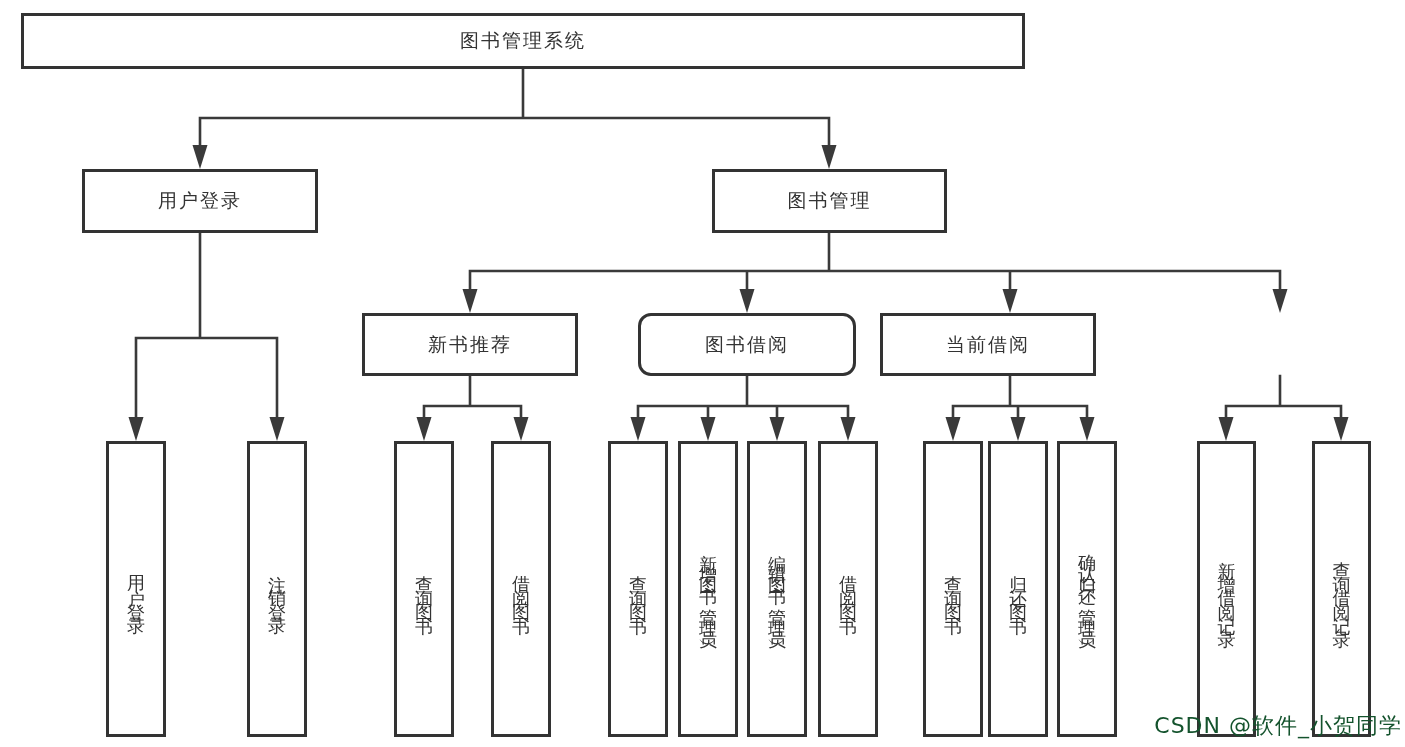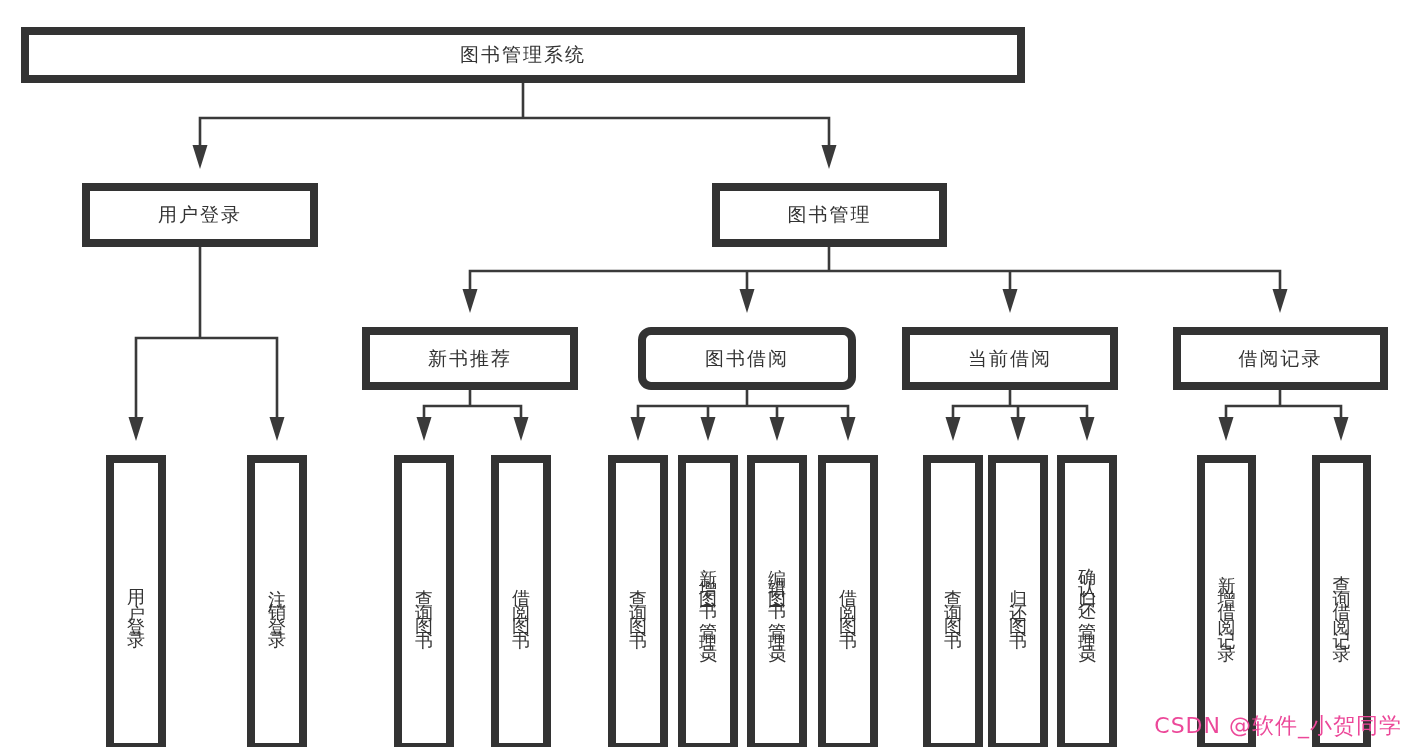--- a/index.html
+++ b/index.html
@@ -19,27 +19,26 @@
     position: absolute;
     left: 0;
     top: 0;
     width: 1405px;
     height: 747px;
     pointer-events: none;
   }
   .node {
     position: absolute;
     background: #ffffff;
-    border: 8px solid #6d28d9;
+    border: 3px solid #6d28d9;
     box-sizing: border-box;
     display: flex;
     align-items: center;
     justify-content: center;
     color: #333333;
-    margin-top: 14px;
   }
   .node .hlabel {
     font-size: 19px;
     letter-spacing: 2px;
     white-space: nowrap;
     color: #333333;
   }
   .node .vlabel {
     writing-mode: vertical-rl;
     text-orientation: mixed;
@@ -103,25 +102,22 @@
   <div class="node" style="left: 712px; top: 169px; width: 235px; height: 64px; border-color: rgb(51, 51, 51); background: rgb(255, 255, 255); font-family: Liberation Serif, serif;">
     <span class="hlabel">图书管理</span>
   </div>
 
   <div class="node" style="left: 362px; top: 313px; width: 216px; height: 63px; border-color: rgb(51, 51, 51); background: rgb(255, 255, 255);">
     <span class="hlabel">新书推荐</span>
   </div>
   <div class="node" style="left: 638px; top: 313px; width: 218px; height: 63px; border-color: rgb(51, 51, 51); background: rgb(255, 255, 255); border-radius: 13px;">
     <span class="hlabel">图书借阅</span>
   </div>
-  <div class="node" style="left: 902px; top: 313px; width: 216px; height: 63px; border-color: rgb(51, 51, 51); background: rgb(255, 255, 255);">
+  <div class="node" style="left: 880px; top: 313px; width: 216px; height: 63px; border-color: rgb(51, 51, 51); background: rgb(255, 255, 255);">
     <span class="hlabel">当前借阅</span>
-  </div>
-  <div class="node" style="left: 1173px; top: 313px; width: 215px; height: 63px; border-color: rgb(51, 51, 51); background: rgb(255, 255, 255);">
-    <span class="hlabel">借阅记录</span>
   </div>
 
   <div class="node" style="left: 106px; top: 441px; width: 60px; height: 296px; border-color: rgb(51, 51, 51); background: rgb(255, 255, 255);">
     <span class="vlabel">用户登录</span>
   </div>
   <div class="node" style="left: 247px; top: 441px; width: 60px; height: 296px; border-color: rgb(51, 51, 51); background: rgb(255, 255, 255);">
     <span class="vlabel">注销登录</span>
   </div>
 
   <div class="node" style="left: 394px; top: 441px; width: 60px; height: 296px; border-color: rgb(51, 51, 51); background: rgb(255, 255, 255);">
@@ -154,15 +150,15 @@
     <span class="vlabel" style="letter-spacing: 11px;">确认归还（管理员）</span>
   </div>
 
   <div class="node" style="left: 1197px; top: 441px; width: 59px; height: 296px; border-color: rgb(51, 51, 51); background: rgb(255, 255, 255);">
     <span class="vlabel">新增借阅记录</span>
   </div>
   <div class="node" style="left: 1312px; top: 441px; width: 59px; height: 296px; border-color: rgb(51, 51, 51); background: rgb(255, 255, 255);">
     <span class="vlabel">查询借阅记录</span>
   </div>
 
-  <div class="watermark" style="color: #ec4899;">CSDN @软件_小贺同学</div>
+  <div class="watermark" style="color: #14532d;">CSDN @软件_小贺同学</div>
 
 </div>
 
 </body></html>

